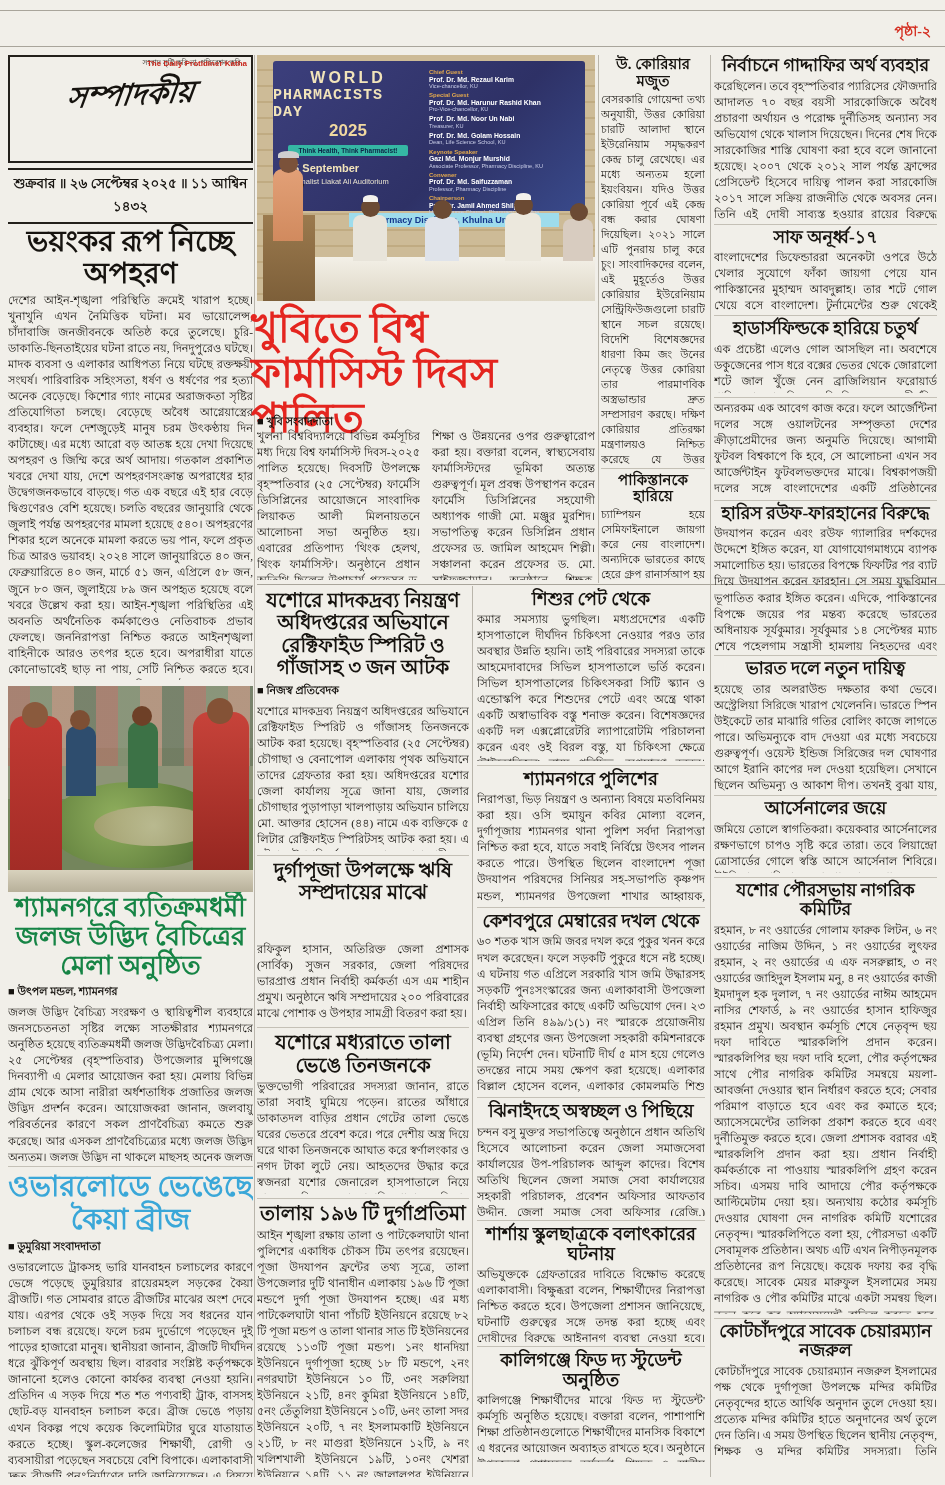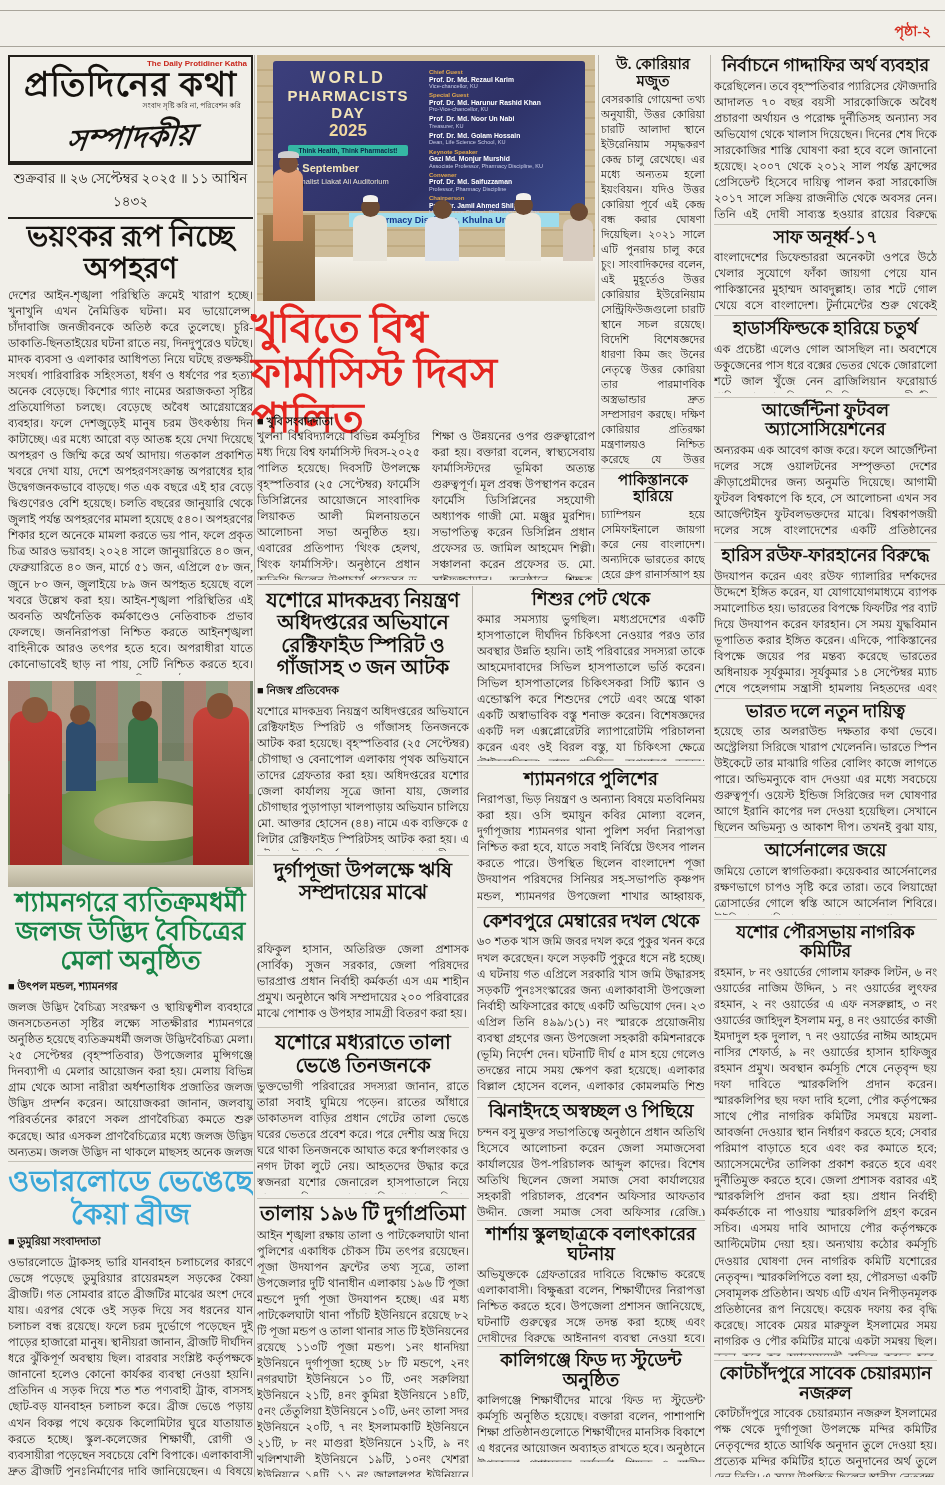--- a/index.html
+++ b/index.html
@@ -16,35 +16,35 @@
   .art + .art{border-top:1px solid #c4c0b6;margin-top:4px;padding-top:2px;}
   
   #colL{position:absolute;left:8px;top:55px;width:245px;height:1422px;overflow:hidden;}
   #mast{position:relative;border:2px solid #23201b;height:108px;padding:2px 4px;box-sizing:border-box;}
   .mast-en{position:absolute;right:4px;top:2px;color:#c8271c;font-family:"Liberation Sans",sans-serif;
            font-size:8px;font-weight:bold;}
   .mast-bn{margin-top:9px;text-align:center;font-size:34px;font-weight:bold;letter-spacing:1px;line-height:1;}
   .mast-tag{text-align:right;font-size:7.5px;margin-top:-2px;padding-right:6px;}
   .mast-script{text-align:center;font-size:30px;font-weight:bold;font-style:italic;
                transform:skewX(-10deg) rotate(-3deg);margin-top:2px;}
-  #datebar{border-top:2.5px solid #23201b;border-bottom:2.5px solid #23201b;
-           text-align:center;font-weight:normal;font-size:13.5px;padding:3px 0;}
+  #datebar{border-top:2.5px solid #23201b;border-bottom:2.5px solid #23201b;margin-top:5px;
+           text-align:center;font-weight:bold;font-size:13.5px;padding:3px 0;}
   .h-ed{font-size:29px;margin:6px 0 3px;}
   .h-green{color:#168445;font-size:26px;margin:6px 0 2px;}
   .h-blue{color:#3aa7d8;font-size:29px;margin:8px 0 2px;}
   
   #photo2{position:relative;width:245px;height:206px;margin-top:6px;overflow:hidden;background:#7d8a6a;}
   
   #photo1{position:absolute;left:257px;top:55px;width:338px;height:246px;overflow:hidden;
           background:repeating-linear-gradient(180deg,#cdbb97 0 14px,#c0ab82 14px 16px);}
   #banner{position:absolute;left:16px;top:6px;width:312px;height:150px;background:linear-gradient(135deg,#3c3f7c,#2e3166 60%,#394a8b);border-radius:3px;}
   .pt1{color:#f2e4ba;font-family:"Liberation Sans",sans-serif;font-weight:bold;font-size:16px;
        letter-spacing:3px;text-align:center;margin-top:8px;}
-  .pt2{color:#f2e4ba;font-family:Liberation Sans, sans-serif;font-weight:bold;font-size:15px;
-       letter-spacing:1px;text-align:center;}
+  .pt2{color:#f2e4ba;font-family:Liberation Mono, monospace;font-weight:bold;font-size:15px;
+       letter-spacing:1px;text-align:left;}
   .pt3{color:#f0d9a0;font-family:"Liberation Sans",sans-serif;font-weight:bold;font-size:17px;text-align:center;}
   .chip{background:#35b7a4;color:#0d2546;font-family:"Liberation Sans",sans-serif;font-weight:bold;
         font-size:6.5px;width:120px;text-align:center;padding:2px 0;border-radius:2px;margin:4px auto 0;}
   .pdate{color:#f2e4ba;font-family:"Liberation Sans",sans-serif;font-weight:bold;font-size:11px;margin:6px 0 0 14px;}
   .pvenue{color:#e8e2cf;font-family:"Liberation Sans",sans-serif;font-size:7.5px;margin:3px 0 0 14px;}
   #plist{position:absolute;right:6px;top:8px;width:150px;}
   .grow{margin-bottom:3px;line-height:1.1;}
   .grole{display:block;color:#e3a94e;font-family:"Liberation Sans",sans-serif;font-size:6px;font-weight:bold;}
   .gname{display:block;color:#ffffff;font-family:"Liberation Sans",sans-serif;font-size:6.8px;font-weight:bold;}
   .gtitle{display:block;color:#c9cde8;font-family:"Liberation Sans",sans-serif;font-size:5.6px;}
@@ -82,21 +82,20 @@
 
   <div class="vr" style="left:254px;top:55px;height:1422px;"></div>
   <div class="vr" style="left:598px;top:55px;height:528px;"></div>
   <div class="vr" style="left:472px;top:586px;height:891px;"></div>
   <div class="vr" style="left:710px;top:55px;height:1422px;"></div>
   <div class="hrule" style="left:257px;top:584px;width:688px;"></div>
 
   <aside id="colL">
     <div id="mast">
       <div class="mast-en">The Daily Protidiner Katha</div>
-      <div class="mast-bn">প্রতিদিনের কথা</div>
       <div class="mast-tag">সংবাদ সৃষ্টি করি না, পরিবেশন করি</div>
       <div class="mast-script">সম্পাদকীয়</div>
     </div>
     <div id="datebar">শুক্রবার ॥ ২৬ সেপ্টেম্বর ২০২৫ ॥ ১১ আশ্বিন ১৪৩২</div>
 
     <article class="art">
       <h4 class="h-ed">ভয়ংকর রূপ নিচ্ছে অপহরণ</h4>
       <p class="bd" style="height:388px;">দেশের আইন-শৃঙ্খলা পরিস্থিতি ক্রমেই খারাপ হচ্ছে। খুনাখুনি এখন নৈমিত্তিক ঘটনা। মব ভায়োলেন্স, চাঁদাবাজি জনজীবনকে অতিষ্ঠ করে তুলেছে। চুরি-ডাকাতি-ছিনতাইয়ের ঘটনা রাতে নয়, দিনদুপুরেও ঘটছে। মাদক ব্যবসা ও এলাকার আধিপত্য নিয়ে ঘটছে রক্তক্ষয়ী সংঘর্ষ। পারিবারিক সহিংসতা, ধর্ষণ ও ধর্ষণের পর হত্যা অনেক বেড়েছে। কিশোর গ্যাং নামের অরাজকতা সৃষ্টির প্রতিযোগিতা চলছে। বেড়েছে অবৈধ আগ্নেয়াস্ত্রের ব্যবহার। ফলে দেশজুড়েই মানুষ চরম উৎকণ্ঠায় দিন কাটাচ্ছে। এর মধ্যে আরো বড় আতঙ্ক হয়ে দেখা দিয়েছে অপহরণ ও জিম্মি করে অর্থ আদায়। গতকাল প্রকাশিত খবরে দেখা যায়, দেশে অপহরণসংক্রান্ত অপরাধের হার উদ্বেগজনকভাবে বাড়ছে। গত এক বছরে এই হার বেড়ে দ্বিগুণেরও বেশি হয়েছে। চলতি বছরের জানুয়ারি থেকে জুলাই পর্যন্ত অপহরণের মামলা হয়েছে ৫৪০। অপহরণের শিকার হলে অনেকে মামলা করতে ভয় পান, ফলে প্রকৃত চিত্র আরও ভয়াবহ। ২০২৪ সালে জানুয়ারিতে ৪০ জন, ফেব্রুয়ারিতে ৪০ জন, মার্চে ৫১ জন, এপ্রিলে ৫৮ জন, জুনে ৮০ জন, জুলাইয়ে ৮৯ জন অপহৃত হয়েছে বলে খবরে উল্লেখ করা হয়। আইন-শৃঙ্খলা পরিস্থিতির এই অবনতি অর্থনৈতিক কর্মকাণ্ডেও নেতিবাচক প্রভাব ফেলছে। জননিরাপত্তা নিশ্চিত করতে আইনশৃঙ্খলা বাহিনীকে আরও তৎপর হতে হবে। অপরাধীরা যাতে কোনোভাবেই ছাড় না পায়, সেটি নিশ্চিত করতে হবে। জেলা প্রশাসনকে এসব মোকাবিলায় কঠোর হতে হবে।</p>
     </article>
 
@@ -267,21 +266,20 @@
     </article>
     <article class="art">
       <h4>সাফ অনূর্ধ্ব-১৭</h4>
       <p class="bd" style="height:62px;">বাংলাদেশের ডিফেন্ডাররা অনেকটা ওপরে উঠে খেলার সুযোগে ফাঁকা জায়গা পেয়ে যান পাকিস্তানের মুহাম্মদ আবদুল্লাহ। তার শটে গোল খেয়ে বসে বাংলাদেশ। টুর্নামেন্টের শুরু থেকেই দারুণ ছন্দে থাকা নেপাল ও শ্রীলঙ্কাকে হারিয়ে গ্রুপসেরা হয়েই সেমিফাইনালে নাম লেখায় গোলাম রব্বানীর দল। ছেলেদের সাফ অনূর্ধ্ব১৭ পর্যায়ে এবারের আগে চারবার ফাইনাল খেলেছে বাংলাদেশ। চ্যাম্পিয়ন হয়েছে দুবার (২০১৫ ও ২০১৮)।</p>
     </article>
     <article class="art">
       <h4>হাডার্সফিল্ডকে হারিয়ে চতুর্থ</h4>
       <p class="bd" style="height:52px;">এক প্রচেষ্টা এলেও গোল আসছিল না। অবশেষে ডকুজেনের পাস ধরে বক্সের ভেতর থেকে জোরালো শটে জাল খুঁজে নেন ব্রাজিলিয়ান ফরোয়ার্ড শাভিনহো। শেষ দিকে বদলি হিসেবে নেমে দীর্ঘদিন পর ম্যানসিটি জার্সিতে খেলেন কালভিন ফিলিপস। হাডার্সফিল্ডও ম্যাচের শেষ দিকে একবার পোস্টে আঘাত হানে, তবে ব্যবধান কমাতে ব্যর্থ হয়।</p>
     </article>
     <article class="art">
-      <h4>আর্জেন্টিনা ফুটবল অ্যাসোসিয়েশনের</h4>
       <p class="bd" style="height:96px;">অন্যরকম এক আবেগ কাজ করে। ফলে আর্জেন্টিনা দলের সঙ্গে ওয়ালটনের সম্পৃক্ততা দেশের ক্রীড়াপ্রেমীদের জন্য অনুমতি দিয়েছে। আগামী ফুটবল বিশ্বকাপে কি হবে, সে আলোচনা এখন সব আর্জেন্টাইন ফুটবলভক্তদের মাঝে। বিশ্বকাপজয়ী দলের সঙ্গে বাংলাদেশের একটি প্রতিষ্ঠানের সম্পৃক্ততা ফুটবলভক্তদের কাছে গর্বের বিষয় হিসেবে দেখা হচ্ছে। মেসিভক্তরা মনে করছেন, আর্জেন্টিনা ফুটবল দলের সঙ্গে ওয়ালটনের সম্পৃক্ততা শুধু ব্র্যান্ডিংয়েই নয়, দৃষ্টান্ত হয়ে উঠবে। এ নিয়ে বিস্তারিত তথ্য প্রকাশের অপেক্ষায় ভক্ত ও ক্রীড়াপ্রেমীরা।</p>
     </article>
     <article class="art">
       <h4>হারিস রউফ-ফারহানের বিরুদ্ধে</h4>
       <p class="bd" style="height:126px;">উদযাপন করেন এবং রউফ গ্যালারির দর্শকদের উদ্দেশে ইঙ্গিত করেন, যা যোগাযোগমাধ্যমে ব্যাপক সমালোচিত হয়। ভারতের বিপক্ষে ফিফটির পর ব্যাট দিয়ে উদযাপন করেন ফারহান। সে সময় যুদ্ধবিমান ভূপাতিত করার ইঙ্গিত করেন। এদিকে, পাকিস্তানের বিপক্ষে জয়ের পর মন্তব্য করেছে ভারতের অধিনায়ক সূর্যকুমার। সূর্যকুমার ১৪ সেপ্টেম্বর ম্যাচ শেষে পহেলগাম সন্ত্রাসী হামলায় নিহতদের এবং ভারত-পাকিস্তানের মধ্যে সংঘাতের প্রসঙ্গ টানেন। সূর্যকুমারের মন্তব্যকে 'রাজনৈতিক' বলা হয়। পুরস্কার বিতরণীতে সূর্যকুমার জয়টি সশস্ত্র বাহিনীর সদস্যদের উৎসর্গ করেন, যারা পরিস্থিতি মোকাবিলা করেছেন। আমরা তাদের পাশে আছি এবং আমরা মাঠে আরও এমন কিছু করব, যা তাদের মুখে হাসি ফোটাবে।</p>
     </article>
     <article class="art">
       <h4>ভারত দলে নতুন দায়িত্ব</h4>
       <p class="bd" style="height:110px;">হয়েছে তার অলরাউন্ড দক্ষতার কথা ভেবে। অস্ট্রেলিয়া সিরিজে খারাপ খেলেননি। ভারতে স্পিন উইকেটে তার মাঝারি গতির বোলিং কাজে লাগতে পারে। অভিমন্যুকে বাদ দেওয়া এর মধ্যে সবচেয়ে গুরুত্বপূর্ণ। ওয়েস্ট ইন্ডিজ সিরিজের দল ঘোষণার আগে ইরানি কাপের দল দেওয়া হয়েছিল। সেখানে ছিলেন অভিমন্যু ও আকাশ দীপ। তখনই বুঝা যায়, ওয়েস্ট ইন্ডিজ সিরিজে নেওয়া হবে না তাকে। কারণ ওয়েস্ট ইন্ডিজ সিরিজ এবং ইরানি কাপ এক দিনের ব্যবধানে শুরু হচ্ছে। ভারত স্কোয়াড :- শুবমান গিল (অধিনায়ক), জাদেজা (সহ-অধিনায়ক), যশস্বী জয়সওয়াল, লোকেশ রাহুল, সাই সুদর্শন, দেবদূত পাডিক্কাল, ধ্রুব জুরেল (উইকেটকিপার), ওয়াশিংটন সুন্দর, জাসপ্রীত বুমরাহ, অক্ষর প্যাটেল, নীতীশ কুমার রেড্ডি, নারায়ণ জগদীশন (উইকেটকিপার), মোহাম্মদ সিরাজ, প্রসিধ কৃষ্ণা এবং কুলদীপ যাদব।</p>
     </article>

